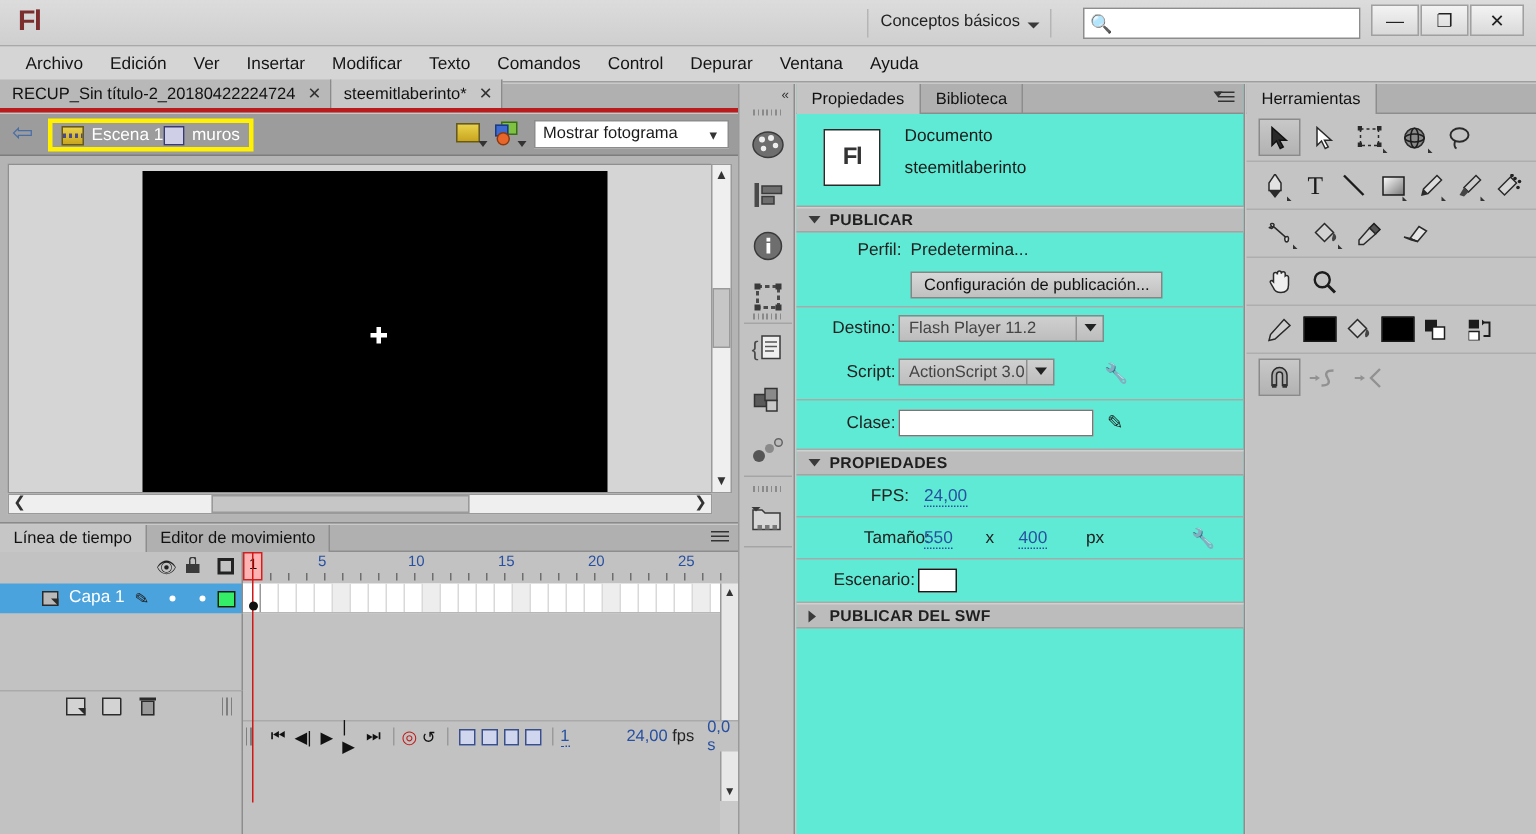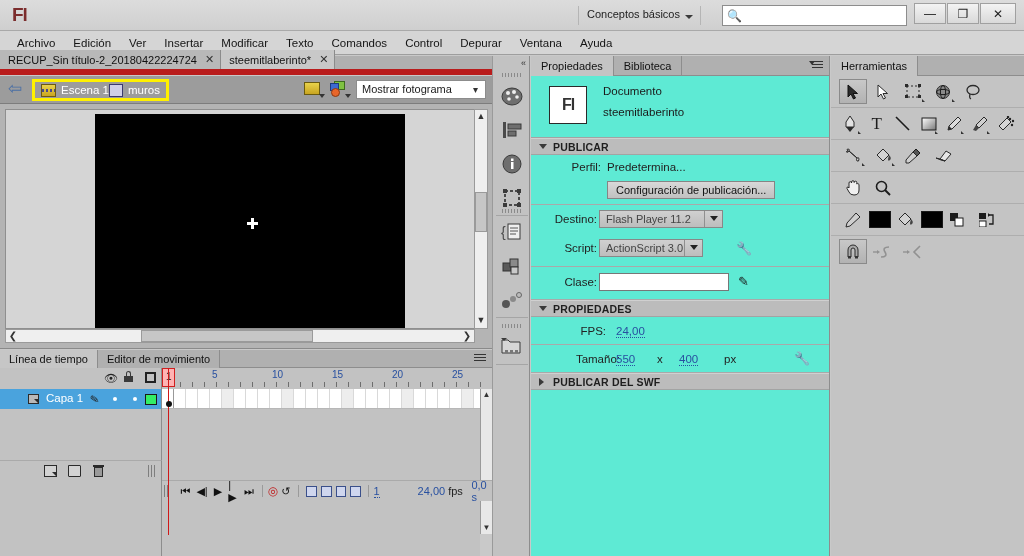--- a/index.html
+++ b/index.html
@@ -59,21 +59,21 @@
   .menubar{
     position:absolute; left:0; top:31px; width:1024px; height:24px;
     background:#d5d5d5; border-bottom:1px solid #9e9e9e;
     display:flex; align-items:center; padding-left:8px;
   }
   .menu-item{ padding:3px 9px; font-size:11.5px; color:#141414; }
 
   
   .doctabs{
     position:absolute; left:0; top:56px; width:492px; height:19px;
-    background:#b0b0b0; border-bottom:6px solid #b91c1c;
+    background:#b0b0b0; border-bottom:3px solid #b91c1c;
     display:flex; align-items:flex-end;
   }
   .doctab{
     height:19px; display:flex; align-items:center; padding:0 6px 0 8px;
     font-size:11px; background:#b8b8b8; border-right:1px solid #8b8b8b;
     color:#111;
   }
   .doctab.active{ background:#c8c8c8; }
   .doctab .x{ margin-left:8px; font-size:11px; color:#333; }
 
@@ -679,21 +679,21 @@
     <div class="prow" style="height:24px">
       <span class="plabel" style="right:228px;">Perfil:</span>
       <span class="pv" style="left:76px;">Predetermina...</span>
     </div>
     <div class="prow line" style="height:26px">
       <span class="btn" style="position:absolute;left:76px;top:2px;">Configuración de publicación...</span>
     </div>
 
     <div class="prow" style="height:30px">
       <span class="plabel" style="right:232px;top:8px;">Destino:</span>
-      <span class="sel" style="position:absolute;left:68px;top:5px;width:124px;">
+      <span class="sel" style="position:absolute;left:68px;top:5px;width:137px;">
         <span>Flash Player 11.2</span>
         <span class="div"></span>
           <span class="cv"></span>
       </span>
     </div>
 
     <div class="prow line" style="height:32px">
       <span class="plabel" style="right:232px;top:7px;">Script:</span>
       <span class="sel" style="position:absolute;left:68px;top:4px;width:104px;">
         <span>ActionScript 3.0</span>
@@ -721,20 +721,24 @@
 
     <div class="prow line" style="height:28px">
       <span class="plabel" style="right:209px;top:8px;">Tamaño:</span>
       <span class="linkval" style="position:absolute;left:85px;top:8px;">550</span>
       <span class="pv" style="left:126px;top:8px;">x</span>
       <span class="linkval" style="position:absolute;left:148px;top:8px;">400</span>
       <span class="pv" style="left:193px;top:8px;">px</span>
       <span class="wrench" style="position:absolute;left:263px;top:6px;">🔧</span>
     </div>
 
+    <div class="prow line" style="height:29px">
+      <span class="plabel" style="right:219px;top:8px;">Escenario:</span>
+      <span class="swatch" style="position:absolute;left:81px;top:6px;display:block;"></span>
+    </div>
 
     <div class="sect">
       <span class="tri closed"></span>
       <span class="lbl">PUBLICAR DEL SWF</span>
     </div>
   </div>
 
   <div class="tools">
     <div class="ttabs">
       <div class="ttab">Herramientas</div>

